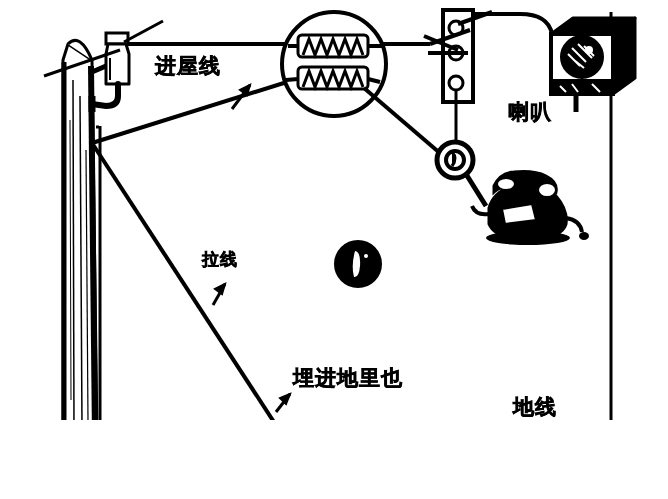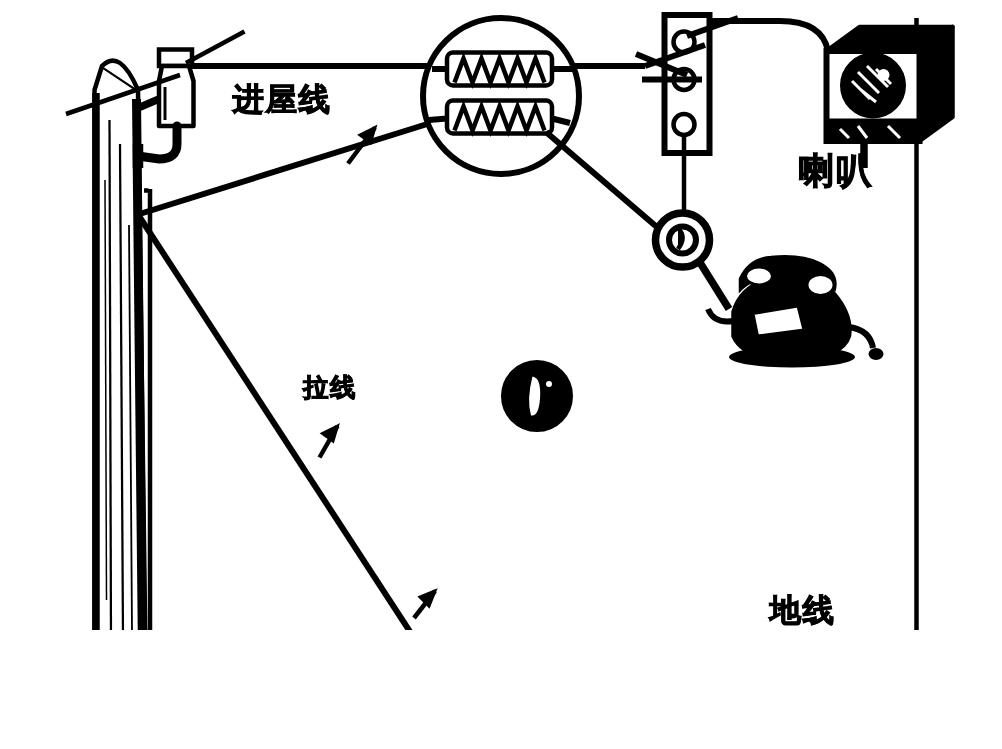--- a/index.html
+++ b/index.html
@@ -33,21 +33,21 @@
     font-weight: 700;
     white-space: pre;
     line-height: 1.18;
     letter-spacing: 1px;
     -webkit-text-stroke: 0.6px #000000;
   }
   #label-entering-wire { left: 155px; top: 54px;  font-size: 21px; }
   #label-phone-ground  { left: 152px; top: 137px; font-size: 21px; }
   #label-guy-wire      { left: 202px; top: 249px; font-size: 17px; }
   #label-buried-note   { left: 293px; top: 366px; font-size: 21px; }
-  #label-loudspeaker   { left: 532px; top: 100px; font-size: 24px; }
+  #label-loudspeaker   { left: 508px; top: 100px; font-size: 21px; }
   #label-ground-wire   { left: 513px; top: 395px; font-size: 21px; text-align: center; }
 </style>
 </head>
 <body>
 
 <div id="diagram-root">
 
   <svg id="diagram-svg" viewBox="0 0 668 499" xmlns="http://www.w3.org/2000/svg">
 
     <g fill="none" stroke="#000" stroke-width="3">
@@ -236,19 +236,19 @@
       <path d="M 587 484 L 605 458 M 595 486 L 614 458 M 603 487 L 622 459 M 611 487 L 626 466 M 619 487 L 627 476 M 585 475 L 597 458" stroke="#000" stroke-width="3" fill="none"></path>
     </g>
 
   </svg>
 
   <div class="label" id="label-entering-wire">进屋线</div>
 
 
   <div class="label" id="label-guy-wire">拉线</div>
 
-  <div class="label" id="label-buried-note"><br></div>
+  <div class="label" id="label-buried-note"><span>埋进地里也</span><br></div>
 
   <div class="label" id="label-loudspeaker">喇叭</div>
 
   <div class="label" id="label-ground-wire">地线</div>
 
 </div>
 
 </body></html>

